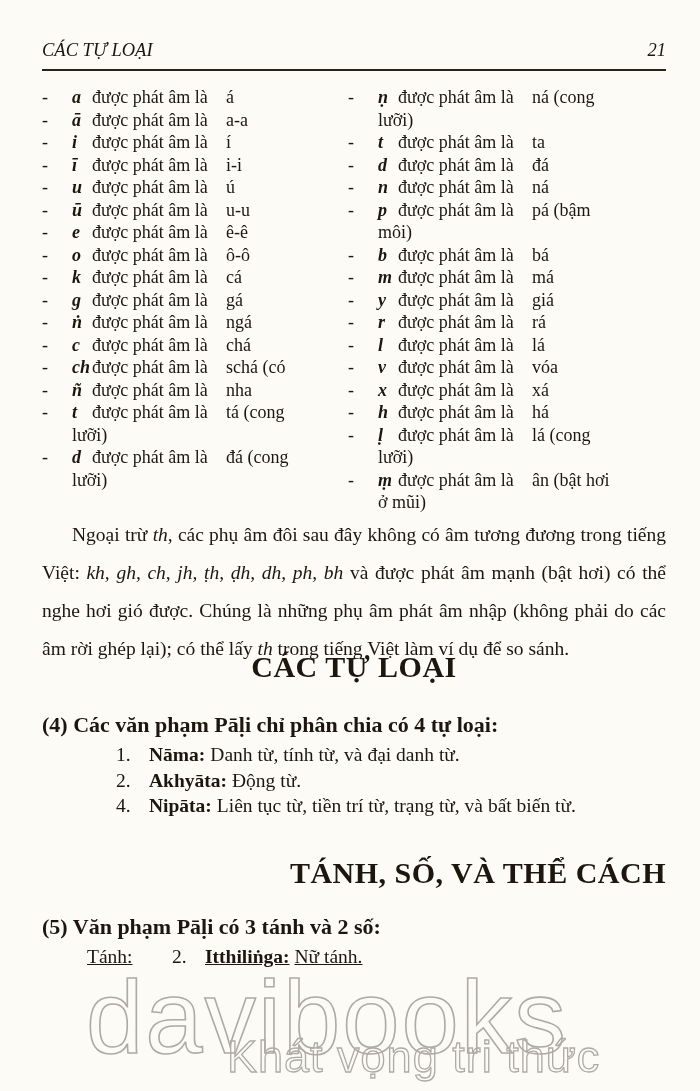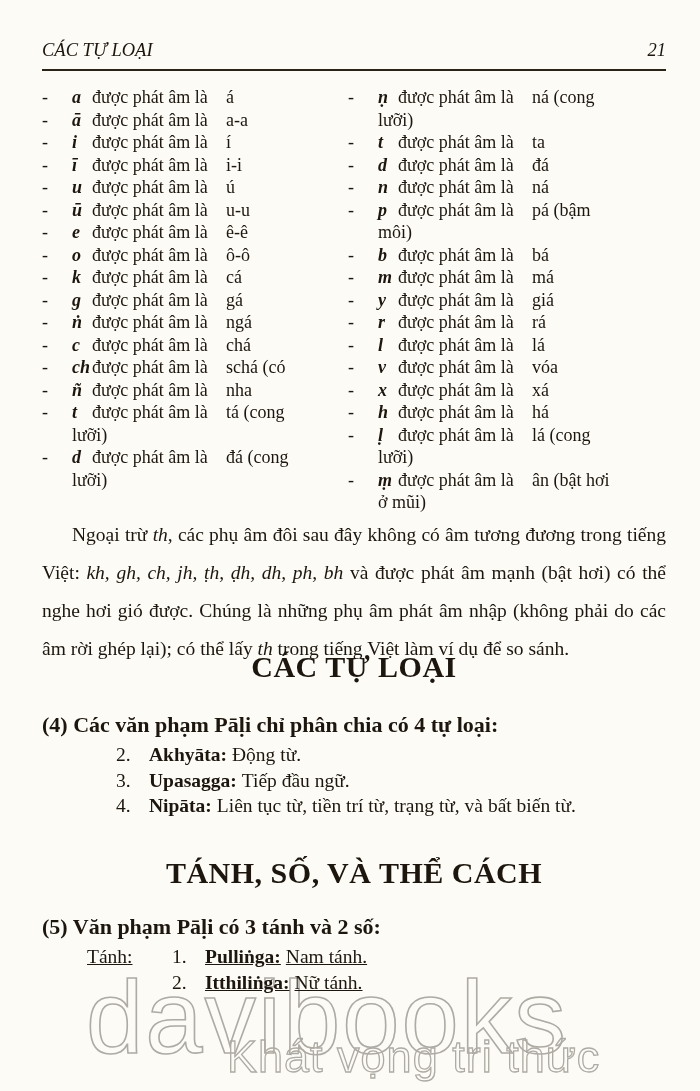--- a/index.html
+++ b/index.html
@@ -26,21 +26,21 @@
   .ppron{flex:1;white-space:nowrap;}
   .pcont{padding-left:30px;}
 
   
   .para{top:516px;margin:0;font-size:19.5px;line-height:38px;text-align:justify;text-indent:30px;}
   .it{font-style:italic;}
 
   
   .h1,.h2{margin:0;text-align:center;font-weight:bold;font-size:30px;letter-spacing:0.5px;}
   .h1{top:650px;}
-  .h2{top:856px;}
+  .h2{top:856px;text-align:right;}
   .sec-intro{font-weight:bold;font-size:22px;}
   .sec4{top:712px;}
   .sec5{top:914px;}
 
   
   .ol{font-size:19.5px;line-height:25.6px;}
   .ol4{top:742px;padding-left:74px;}
   .olnum{display:inline-block;width:33px;}
   .term{font-weight:bold;margin-right:5px;}
 
@@ -297,44 +297,41 @@
 </div>
 
 <p class="block para">
   
 <span>Ngoại trừ </span><span class="it">th</span><span>, các phụ âm đôi sau đây không có âm tương đương trong tiếng Việt: </span><span class="it">kh, gh, ch, jh, ṭh, ḍh, dh, ph, bh</span><span> và được phát âm mạnh (bật hơi) có thể nghe hơi gió được. Chúng là những phụ âm phát âm nhập (không phải do các âm rời ghép lại); có thể lấy </span><span class="it">th</span><span> trong tiếng Việt làm ví dụ để so sánh.</span></p>
 
 <h1 class="block h1">CÁC TỰ LOẠI</h1>
 <div class="block sec-intro sec4">(4) Các văn phạm Pāḷi chỉ phân chia có 4 tự loại:</div>
 <div class="block ol ol4">
 
+    <div class="olrow">
+      <span class="olnum">1.</span><span class="term">Nāma:</span><span class="desc">Danh từ, tính từ, và đại danh từ.</span>
+    </div>
 
     <div class="olrow">
       <span class="olnum">2.</span><span class="term">Akhyāta:</span><span class="desc">Động từ.</span>
     </div>
 
-    <div class="olrow">
-      <span class="olnum">3.</span><span class="term">Upasagga:</span><span class="desc">Tiếp đầu ngữ.</span>
-    </div>
 
     <div class="olrow">
       <span class="olnum">4.</span><span class="term">Nipāta:</span><span class="desc">Liên tục từ, tiền trí từ, trạng từ, và bất biến từ.</span>
     </div>
   </div>
 
 <h1 class="block h2">TÁNH, SỐ, VÀ THỂ CÁCH</h1>
 <div class="block sec-intro sec5">(5) Văn phạm Pāḷi có 3 tánh và 2 số:</div>
 <div class="block tanh">
   <div class="tanh-label">
     <span class="ul">Tánh</span><span>:</span>
   </div>
   <div class="tanh-list ol">
 
-      <div class="olrow">
-        <span class="olnum">1.</span><span class="term">Pulliṅga:</span><span class="desc">Nam tánh.</span>
-      </div>
 
       <div class="olrow">
         <span class="olnum">2.</span><span class="term">Itthiliṅga:</span><span class="desc">Nữ tánh.</span>
       </div>
 
     </div>
 </div>
 
 </body></html>

